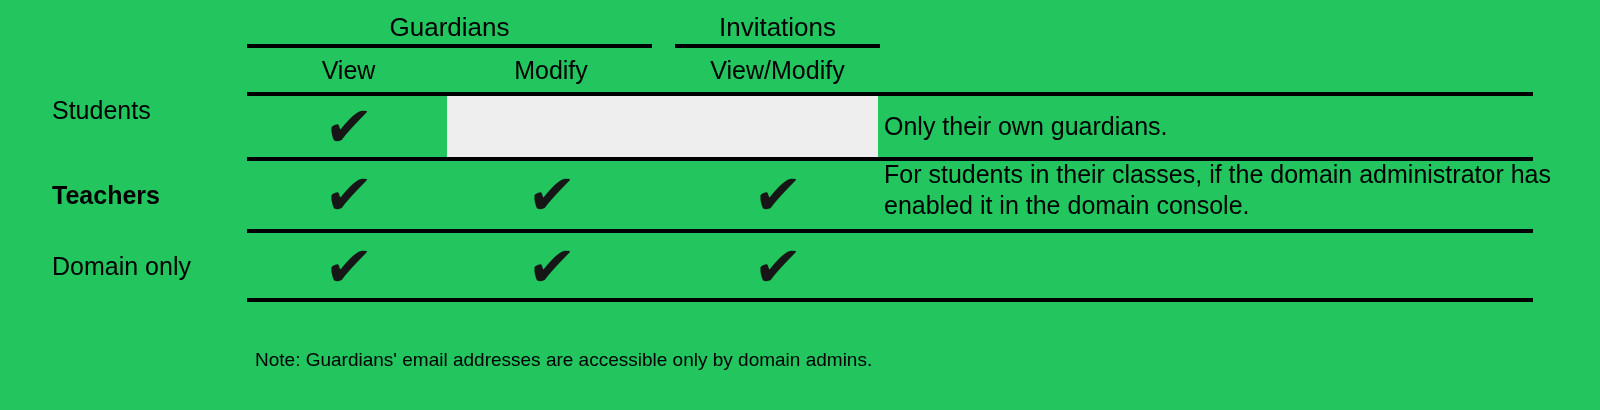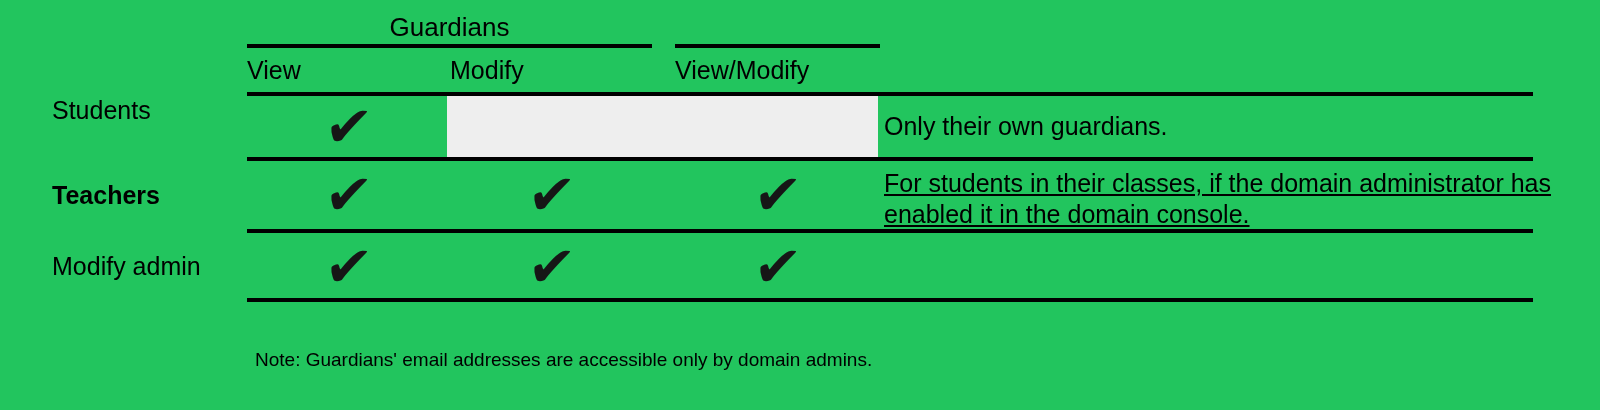--- a/index.html
+++ b/index.html
@@ -6,21 +6,21 @@
   #screen{
     position:relative;
     width:1600px;height:410px;
     background:#22c55e;
     font-family:"Liberation Sans","DejaVu Sans",sans-serif;
     color:#000000;
     overflow:hidden;
   }
   .rule{position:absolute;height:4px;background:#000000;}
   .hdr{position:absolute;font-size:26px;text-align:center;color:#000000;}
-  .sub{position:absolute;font-size:25px;text-align:left;color:#000000;}
+  .sub{position:absolute;font-size:25px;text-align:center;color:#000000;}
   .rowlabel{
     position:absolute;left:52px;width:190px;
     display:flex;align-items:center;
     font-size:25px;color:#000000;
   }
   .cell{
     position:absolute;
     display:flex;align-items:center;justify-content:center;
   }
   .check{
@@ -44,20 +44,21 @@
     position:absolute;left:255px;top:349px;
     font-size:19px;color:#000000;
   }
 </style>
 </head>
 <body>
 
 <div id="screen">
 
   <div class="hdr" style="left:247px;top:12px;width:405px;">Guardians</div>
+  <div class="hdr" style="left:675px;top:12px;width:205px;">Invitations</div>
 
   <div class="rule" style="left:247px;top:44px;width:405px;"></div>
   <div class="rule" style="left:675px;top:44px;width:205px;"></div>
 
   <div class="sub" style="left:247px;top:56px;width:203px;">View</div>
   <div class="sub" style="left:675px;top:56px;width:205px;">View/Modify</div>
   <div class="sub" style="left:450px;top:56px;width:202px;">Modify</div>
 
   <div class="rule" style="left:247px;top:92px;width:1286px;"></div>
   <div class="rule" style="left:247px;top:157px;width:1286px;"></div>
@@ -74,23 +75,23 @@
   <div class="rowlabel" style="top:161px;height:68px;font-weight:bold;">Teachers</div>
   <div class="cell" style="left:247px;top:161px;width:203px;height:68px;">
     <span class="check">✔</span>
   </div>
   <div class="cell" style="left:450px;top:161px;width:202px;height:68px;">
     <span class="check">✔</span>
   </div>
   <div class="cell" style="left:675px;top:161px;width:205px;height:68px;">
     <span class="check">✔</span>
   </div>
-  <div class="note" style="top:165px;height:68px;text-decoration:underline;">For students in their classes, if the domain administrator has enabled it in the domain console.</div>
+  <div class="note" style="top:156px;height:68px;">For students in their classes, if the domain administrator has enabled it in the domain console.</div>
 
-  <div class="rowlabel" style="top:235px;height:63px;">Modify admin</div>
+  <div class="rowlabel" style="top:235px;height:63px;">Domain only</div>
   <div class="cell" style="left:247px;top:235px;width:203px;height:63px;">
     <span class="check">✔</span>
   </div>
   <div class="cell" style="left:450px;top:235px;width:202px;height:63px;">
     <span class="check">✔</span>
   </div>
   <div class="cell" style="left:675px;top:235px;width:205px;height:63px;">
     <span class="check">✔</span>
   </div>
 

